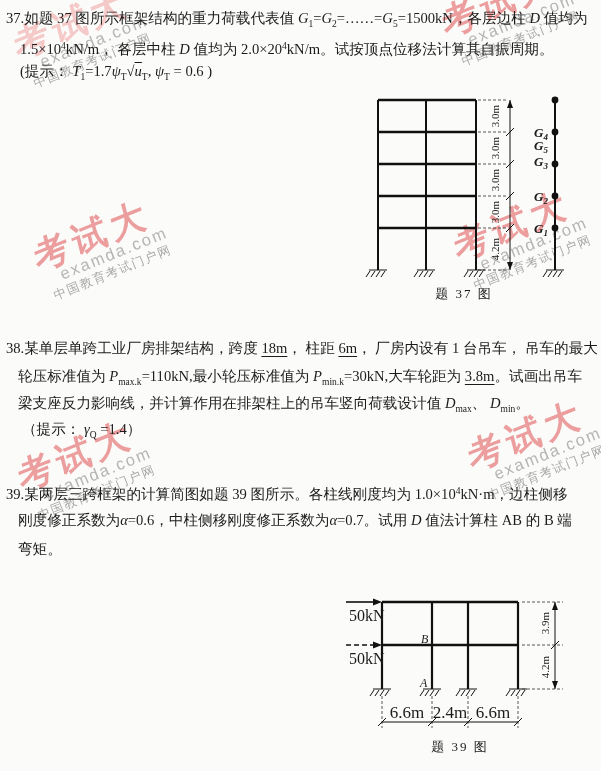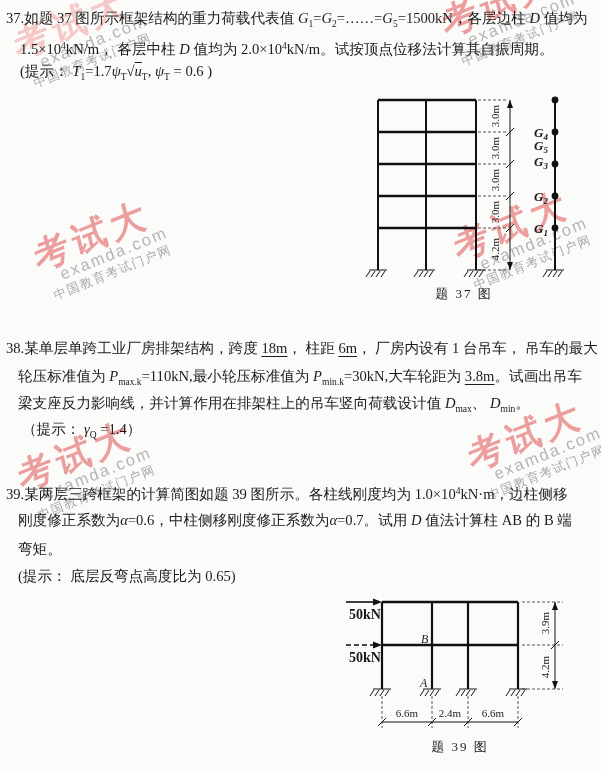--- a/index.html
+++ b/index.html
@@ -28,24 +28,24 @@
   .seg-i{font-style:italic;}
   .seg-sub{font-size:9.5px;vertical-align:-4px;}
   .seg-sup{font-size:9.5px;vertical-align:5px;}
   .seg-u{text-decoration:underline;text-underline-offset:3px;text-align:right;}
   .seg-io{font-style:italic;text-decoration:overline;}
   
   .fig{position:absolute;}
   .fig svg{position:absolute;left:0;top:0;}
   .flabel{position:absolute;white-space:nowrap;}
   .dimv{font-size:11px;transform:translate(-50%,-50%) rotate(-90deg);}
-  .dimh{font-size:11px;transform:translate(-50%,-50%);}
+  .dimh{font-size:17px;transform:translate(-50%,-50%);}
   .mass{font-size:13px;font-weight:bold;font-style:italic;transform:translate(-100%,-50%);}
   .mass .seg-sub{font-size:9px;vertical-align:-3px;}
-  .load{font-size:14px;font-weight:bold;font-family:"Liberation Serif",serif;}
+  .load{font-size:16px;font-weight:normal;font-family:"Liberation Serif",serif;}
   .node{font-size:12px;font-style:italic;}
   .caption{position:absolute;font-size:13px;transform:translate(-50%,0);letter-spacing:2px;}
 </style>
 </head>
 <body>
 
 <div class="page">
 
   <div class="wm wm1 faint">
     <div class="brand">考试大</div>
@@ -74,21 +74,21 @@
   </div>
   <div class="wm wm6">
     <div class="brand">考试大</div>
     <div class="domain">examda.com</div>
     <div class="site">中国教育考试门户网</div>
   </div>
 
   <div class="content">
 
     <div class="tl" style="left:6px;top:8px;"><span>37.如题 37 图所示框架结构的重力荷载代表值 </span><span class="seg-i">G</span><span class="seg-sub">1</span><span>=</span><span class="seg-i">G</span><span class="seg-sub">2</span><span>=……=</span><span class="seg-i">G</span><span class="seg-sub">5</span><span>=1500kN，各层边柱 </span><span class="seg-i">D</span><span> 值均为</span></div>
-    <div class="tl" style="left:20px;top:36px;"><span>1.5×10</span><span class="seg-sup">4</span><span>kN/m， 各层中柱 </span><span class="seg-i">D</span><span> 值均为 2.0×10</span><span class="seg-sup">4</span><span>kN/m。试按顶点位移法计算其自振周期。</span></div>
+    <div class="tl" style="left:20px;top:36px;"><span>1.5×10</span><span class="seg-sup">4</span><span>kN/m， 各层中柱 </span><span class="seg-i">D</span><span> 值均为 2.0×20</span><span class="seg-sup">4</span><span>kN/m。试按顶点位移法计算其自振周期。</span></div>
     <div class="tl" style="left:20px;top:61px;"><span>(提示： </span><span class="seg-i">T</span><span class="seg-sub">1</span><span>=1.7</span><span class="seg-i">ψ</span><span class="seg-sub">T</span><span>√</span><span class="seg-io">u</span><span class="seg-sub">T</span><span>, </span><span class="seg-i">ψ</span><span class="seg-sub">T</span><span> = 0.6 )</span></div>
 
     <div class="fig" style="left:330px;top:88px;width:260px;height:225px;">
       <svg width="260" height="225" viewBox="0 0 260 225">
         <defs>
           <g id="hatch" stroke="#111" stroke-width="1">
             <line x1="-9" y1="0" x2="9" y2="0"></line>
             <line x1="-8" y1="1" x2="-12" y2="7"></line>
             <line x1="-3" y1="1" x2="-7" y2="7"></line>
             <line x1="2" y1="1" x2="-2" y2="7"></line>
@@ -160,21 +160,20 @@
     </div>
 
     <div class="tl" style="left:6px;top:338px;"><span>38.某单层单跨工业厂房排架结构，跨度 </span><span class="seg-u">18m</span><span>， 柱距 </span><span class="seg-u">6m</span><span>， 厂房内设有 1 台吊车， 吊车的最大</span></div>
     <div class="tl" style="left:18px;top:366px;"><span>轮压标准值为 </span><span class="seg-i">P</span><span class="seg-sub">max.k</span><span>=110kN,最小轮压标准值为 </span><span class="seg-i">P</span><span class="seg-sub">min.k</span><span>=30kN,大车轮距为 </span><span class="seg-u">3.8m</span><span>。试画出吊车</span></div>
     <div class="tl" style="left:18px;top:393px;"><span>梁支座反力影响线，并计算作用在排架柱上的吊车竖向荷载设计值 </span><span class="seg-i">D</span><span class="seg-sub">max</span><span>、 </span><span class="seg-i">D</span><span class="seg-sub">min</span><span>。</span></div>
     <div class="tl" style="left:22px;top:419px;"><span>（提示： </span><span class="seg-i">γ</span><span class="seg-sub">Q</span><span> =1.4）</span></div>
 
     <div class="tl" style="left:6px;top:481px;"><span>39.某两层三跨框架的计算简图如题 39 图所示。各柱线刚度均为 1.0×10</span><span class="seg-sup">4</span><span>kN·m，边柱侧移</span></div>
     <div class="tl" style="left:18px;top:510px;"><span>刚度修正系数为</span><span class="seg-i">α</span><span>=0.6，中柱侧移刚度修正系数为</span><span class="seg-i">α</span><span>=0.7。试用 </span><span class="seg-i">D</span><span> 值法计算柱 AB 的 B 端</span></div>
     <div class="tl" style="left:18px;top:539px;"><span>弯矩。</span></div>
-    <div class="tl" style="left:18px;top:566px;"><span>(提示： 底层反弯点高度比为 0.65)</span></div>
 
     <div class="fig" style="left:330px;top:592px;width:260px;height:172px;">
       <svg width="260" height="172" viewBox="0 0 260 172">
 
         <g stroke="#111" stroke-width="2.6">
           <line x1="52" y1="10" x2="188" y2="10"></line>
           <line x1="52" y1="53" x2="188" y2="53"></line>
         </g>
 
         <g stroke="#111" stroke-width="2.2">

